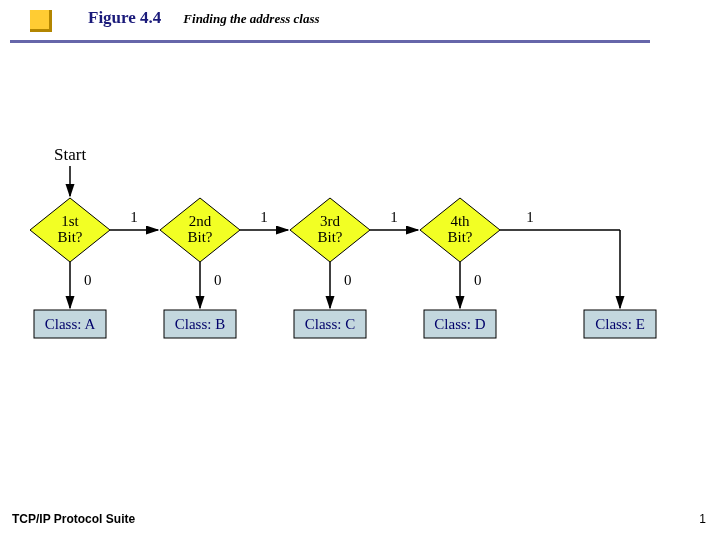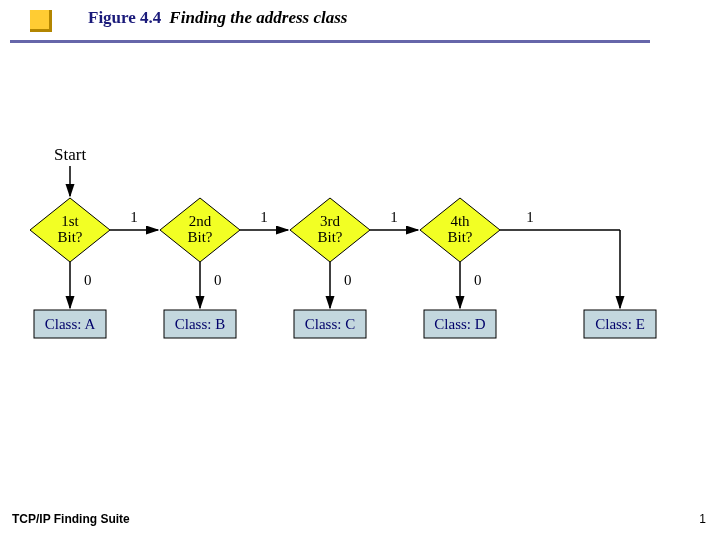--- a/index.html
+++ b/index.html
@@ -20,22 +20,22 @@
   .fig-num {
     font-weight: bold;
     color: #1a1a7a;
     font-size: 17px;
     margin-left: 8px;
   }
   .fig-title {
     font-weight: bold;
     font-style: italic;
     color: #000;
-    font-size: 17px;
-    margin-left: 4px;
+    font-size: 13px;
+    margin-left: 18px;
   }
   .bullet {
     position: absolute;
     top: 10px;
     left: 30px;
     width: 22px;
     height: 22px;
     background: #ffcc33;
     box-shadow: inset -3px -3px 0 #b38600;
   }
@@ -160,14 +160,14 @@
   <rect x="274" y="180" width="72" height="28" fill="#c3d7de" stroke="#000"></rect>
   <text x="310" y="199" text-anchor="middle" class="class-text">Class: C</text>
 
   <rect x="404" y="180" width="72" height="28" fill="#c3d7de" stroke="#000"></rect>
   <text x="440" y="199" text-anchor="middle" class="class-text">Class: D</text>
 
   <rect x="564" y="180" width="72" height="28" fill="#c3d7de" stroke="#000"></rect>
   <text x="600" y="199" text-anchor="middle" class="class-text">Class: E</text>
 </svg>
 
-<div class="footer-left">TCP/IP Finding Suite</div>
+<div class="footer-left">TCP/IP Protocol Suite</div>
 <div class="footer-right">1</div>
 
 </body></html>

